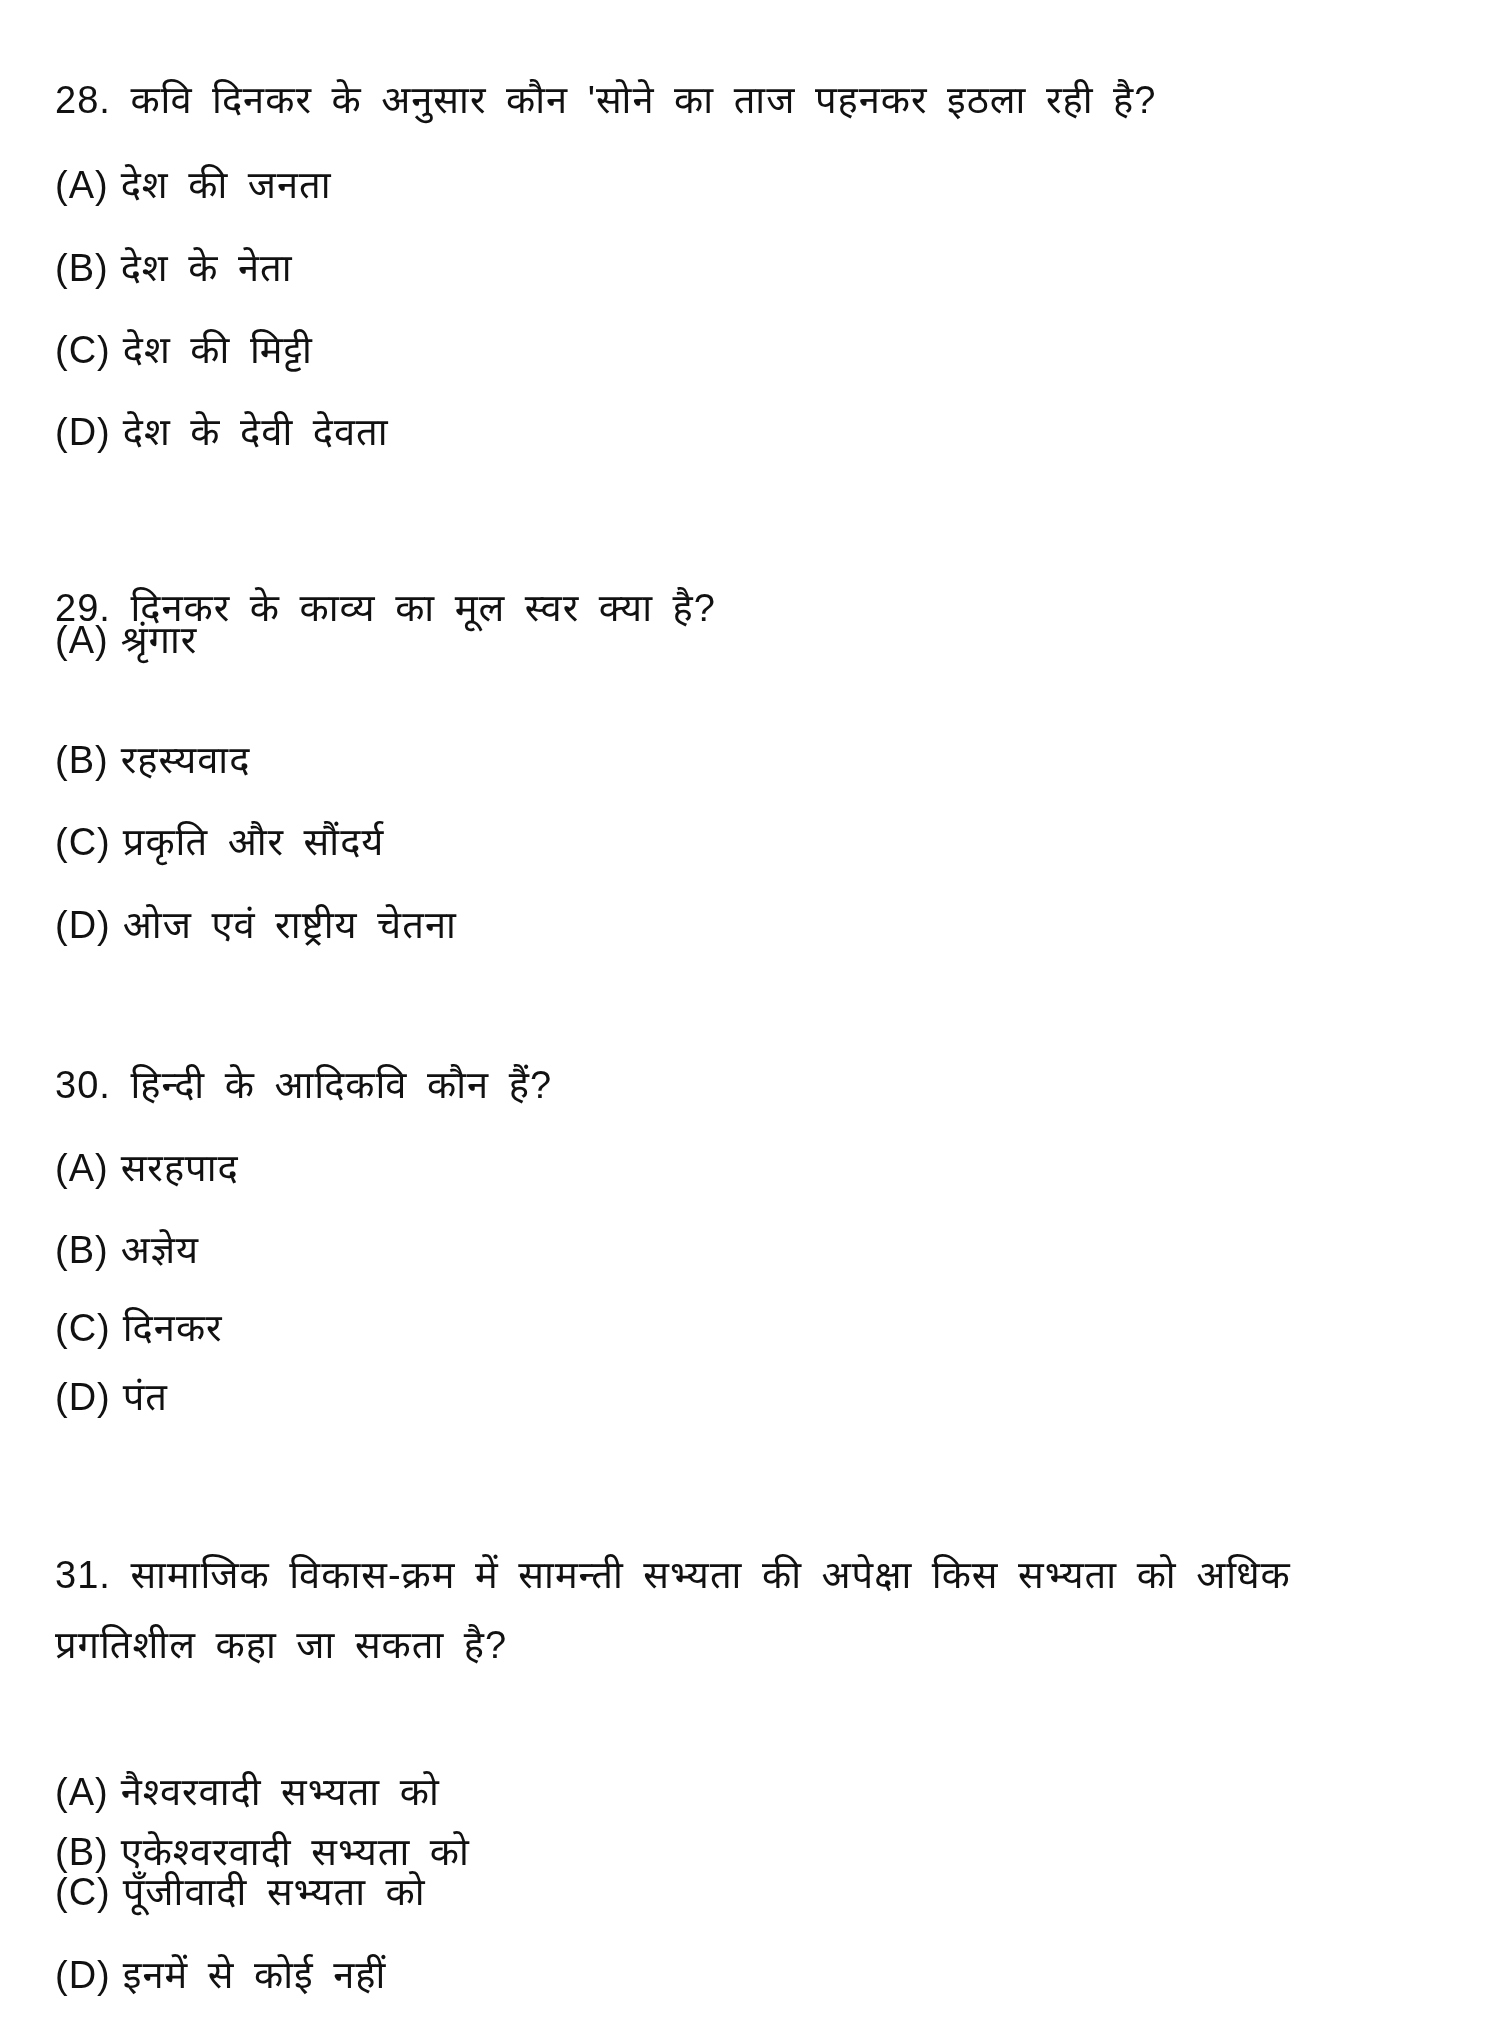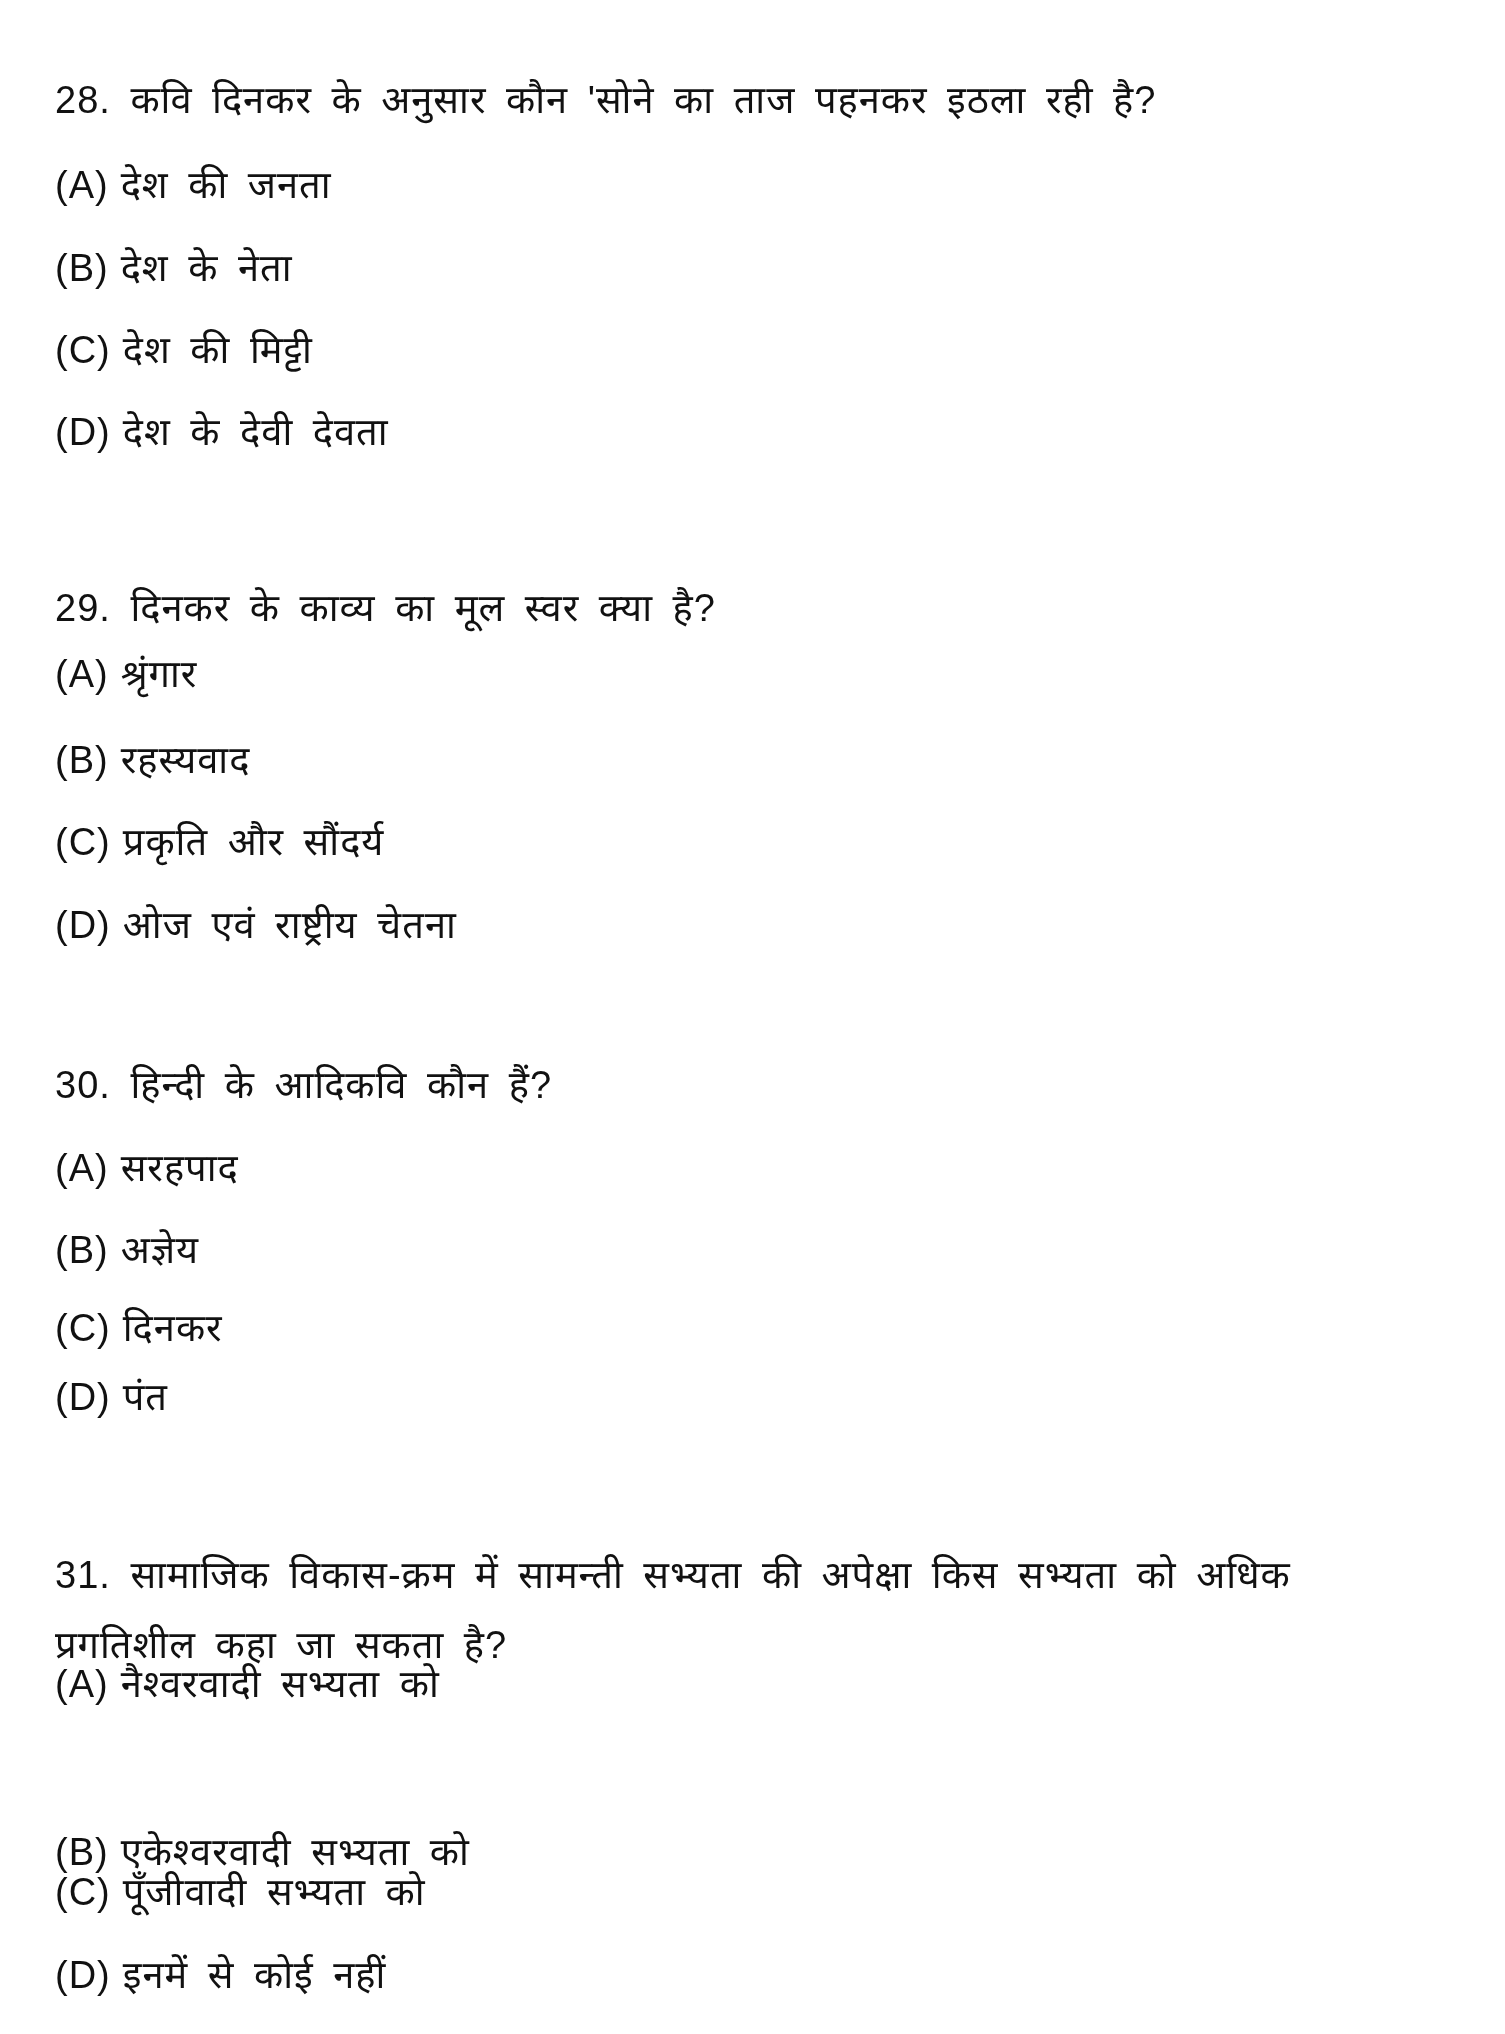--- a/index.html
+++ b/index.html
@@ -32,21 +32,21 @@
   <span class="opt-label">(C)</span><span>देश की मिट्टी</span>
 </div>
 <div class="line" style="top:408px">
   <span class="opt-label">(D)</span><span>देश के देवी देवता</span>
 </div>
 
 <div class="line" style="top:584px">
   <span>29.</span>
   <span>दिनकर के काव्य का मूल स्वर क्या है?</span>
 </div>
-<div class="line" style="top:650px">
+<div class="line" style="top:616px">
   <span class="opt-label">(A)</span><span>श्रृंगार</span>
 </div>
 <div class="line" style="top:736px">
   <span class="opt-label">(B)</span><span>रहस्यवाद</span>
 </div>
 <div class="line" style="top:818px">
   <span class="opt-label">(C)</span><span>प्रकृति और सौंदर्य</span>
 </div>
 <div class="line" style="top:901px">
   <span class="opt-label">(D)</span><span>ओज एवं राष्ट्रीय चेतना</span>
@@ -69,21 +69,21 @@
   <span class="opt-label">(D)</span><span>पंत</span>
 </div>
 
 <div class="line" style="top:1551px">
   <span>31.</span>
   <span>सामाजिक विकास-क्रम में सामन्ती सभ्यता की अपेक्षा किस सभ्यता को अधिक</span>
 </div>
 <div class="line" style="top:1621px">
   <span>प्रगतिशील कहा जा सकता है?</span>
 </div>
-<div class="line" style="top:1660px">
+<div class="line" style="top:1768px">
   <span class="opt-label">(A)</span><span>नैश्वरवादी सभ्यता को</span>
 </div>
 <div class="line" style="top:1828px">
   <span class="opt-label">(B)</span><span>एकेश्वरवादी सभ्यता को</span>
 </div>
 <div class="line" style="top:1868px">
   <span class="opt-label">(C)</span><span>पूँजीवादी सभ्यता को</span>
 </div>
 <div class="line" style="top:1951px">
   <span class="opt-label">(D)</span><span>इनमें से कोई नहीं</span>

